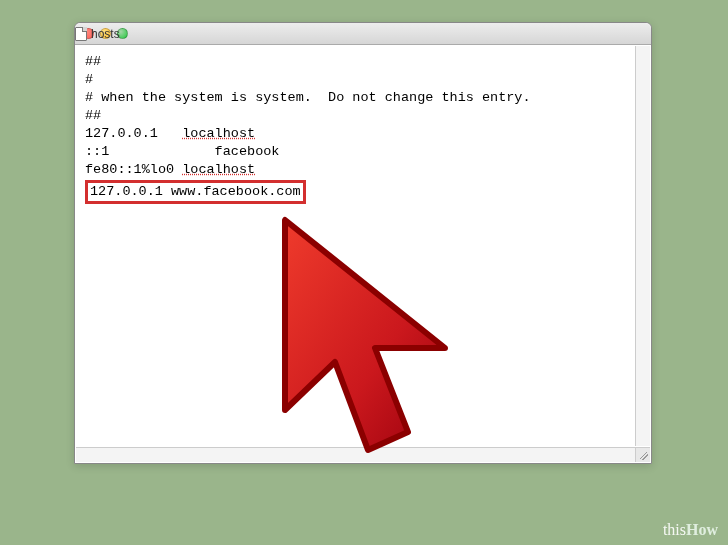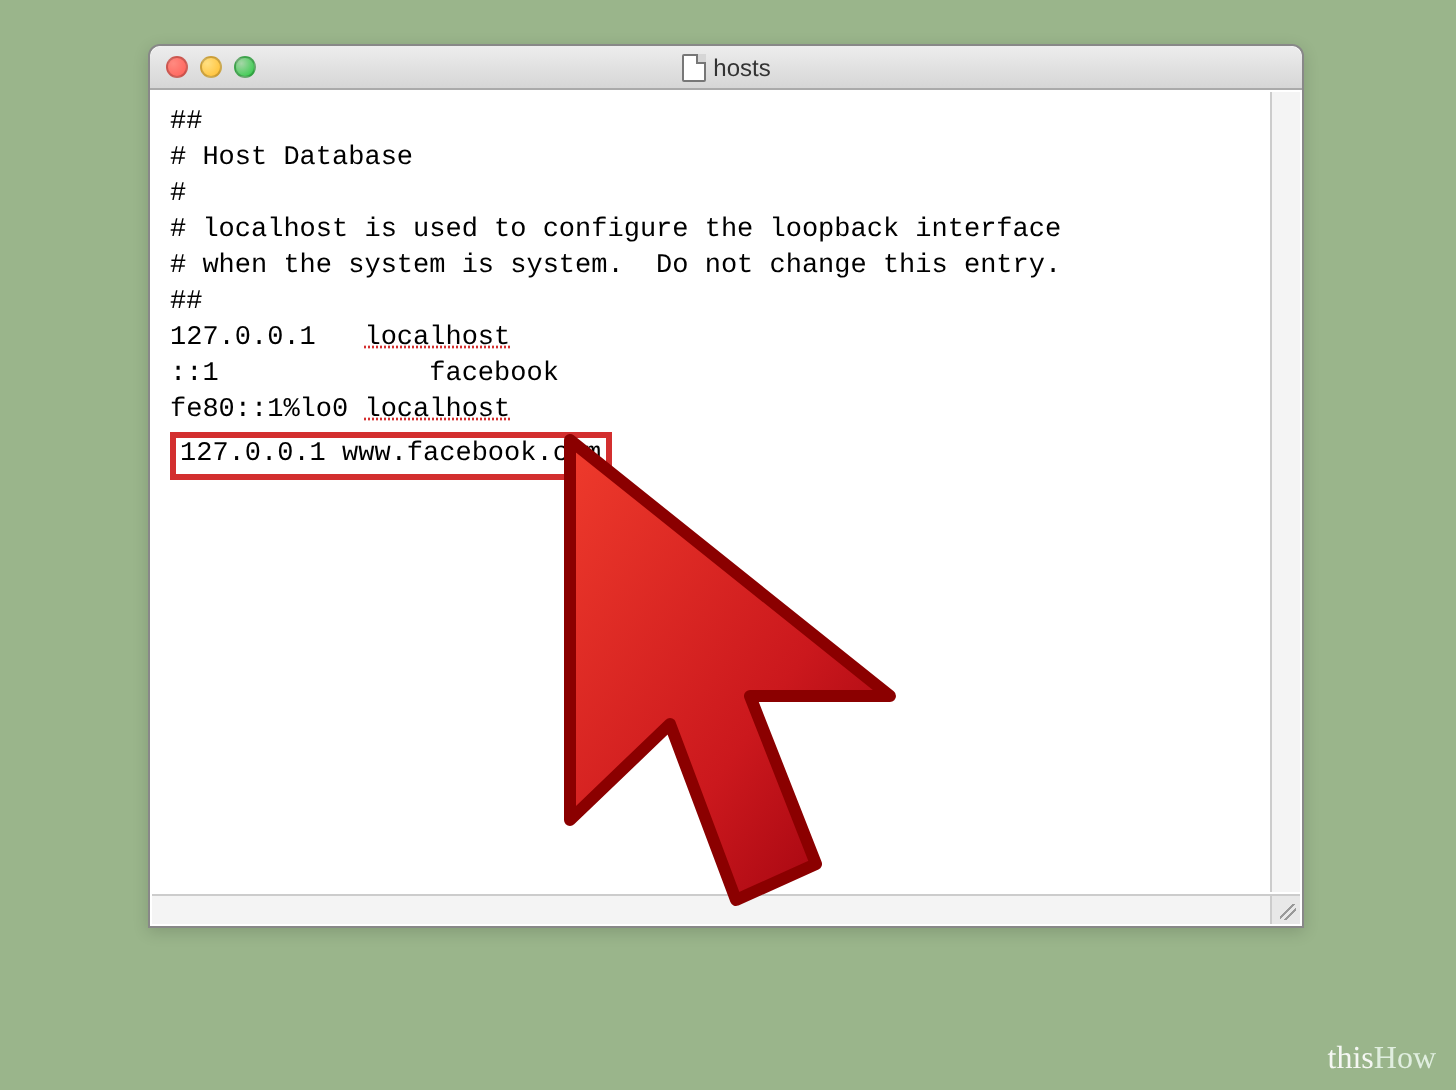--- a/index.html
+++ b/index.html
@@ -47,21 +47,20 @@
       border: 0.5px solid rgba(0,0,0,0.2);
     }
     .red { background: radial-gradient(circle at 30% 30%, #ff8a80, #ff5f57); }
     .yellow { background: radial-gradient(circle at 30% 30%, #ffe082, #ffbd2e); }
     .green { background: radial-gradient(circle at 30% 30%, #a5d6a7, #28c940); }
     .title-area {
       position: absolute;
       left: 0;
       right: 0;
       display: flex;
-      justify-content: center;
       align-items: center;
       gap: 4px;
       pointer-events: none;
     }
     .doc-icon {
       width: 12px;
       height: 14px;
       background: #fff;
       border: 1px solid #777;
       border-radius: 1px;
@@ -156,43 +155,42 @@
       position: absolute;
       bottom: 6px;
       right: 10px;
       font-family: Georgia, serif;
       font-size: 16px;
       color: #fff;
       opacity: 0.9;
     }
     .watermark .how {
       color: #e8f5e9;
+      font-weight: bold;
     }
   </style>
 </head>
 <body>
 
 <div class="window">
   <div class="titlebar">
     <div class="traffic-lights">
       <div class="traffic-light red"></div>
       <div class="traffic-light yellow"></div>
       <div class="traffic-light green"></div>
     </div>
     <div class="title-area">
       <div class="doc-icon"></div>
       <span class="window-title">hosts</span>
     </div>
   </div>
 
   <div class="content">
     <div class="mono">##</div>
-    <div class="mono"># Host Database</div>
     <div class="mono">#</div>
-    <div class="mono"># localhost is used to configure the loopback interface</div>
     <div class="mono"># when the system is system.  Do not change this entry.</div>
     <div class="mono">##</div>
     <div class="mono"><span>127.0.0.1   </span><span class="strike-red">localhost</span></div>
     <div class="mono">::1             facebook</div>
     <div class="mono"><span>fe80::1%lo0 </span><span class="strike-red">localhost</span></div>
     <div><span class="highlight-box mono">127.0.0.1 www.facebook.com</span></div>
   </div>
 
   <div class="scrollbar"></div>
   <div class="scrollbar-bottom"></div>

